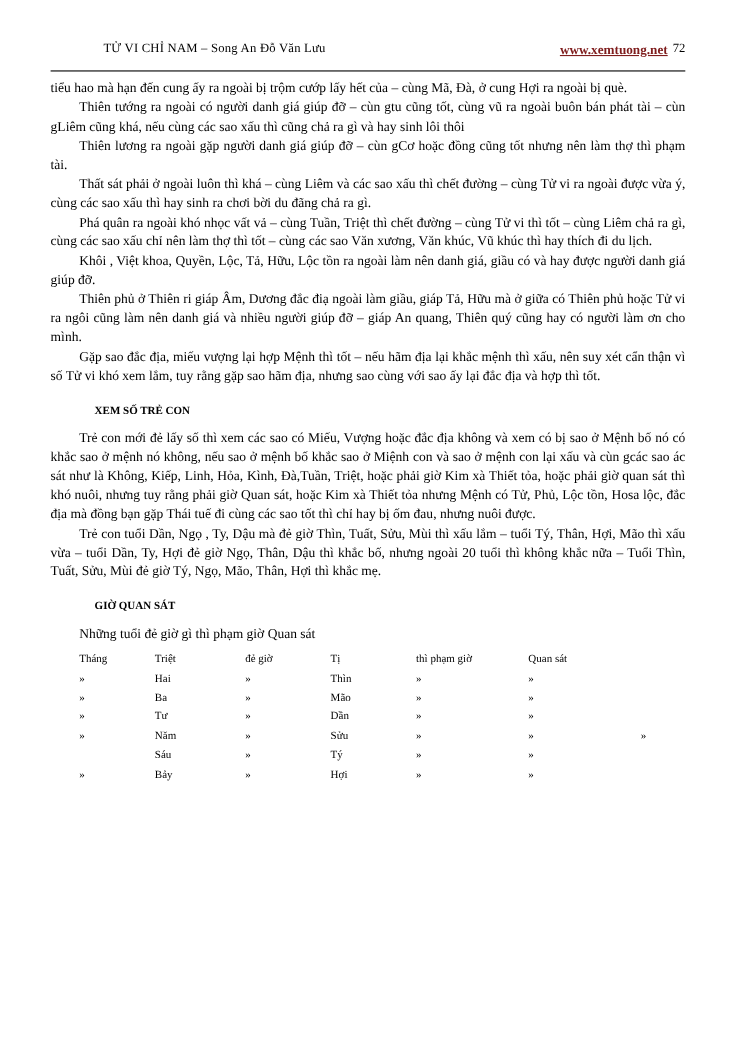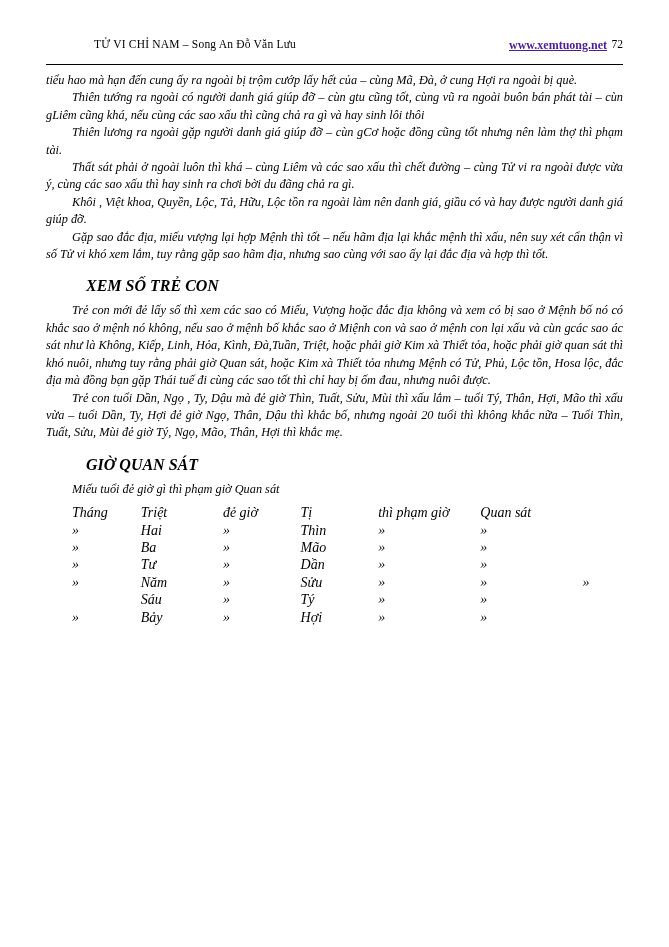--- a/index.html
+++ b/index.html
@@ -32,59 +32,58 @@
     left: 0;
     top: 2px;
     white-space: nowrap;
     letter-spacing: 0.2px;
     margin-left: 48px;
   }
   .header-right {
     position: absolute;
     right: 16px;
     top: 2px;
-    color: #4c1d95;
+    color: #7f1d1d;
     font-weight: bold;
     text-decoration: underline;
     white-space: nowrap;
     font-size: 12px;
   }
   .header-page {
     position: absolute;
     right: 0;
     top: 2px;
     font-size: 11.5px;
     text-align: right;
   }
   .rule {
     border-top: 1px solid #000000;
     margin: 2px 0 7px 0;
   }
   .body-text {
     font-size: 12.3px;
     line-height: 17.4px;
     text-align: justify;
-    font-style: italic;
   }
   p {
     margin: 0;
   }
   p.indent {
     text-indent: 26px;
   }
   h2.section {
-    font-size: 16px;
+    font-size: 10px;
     font-weight: bold;
     margin: 14px 0 8px 0;
     text-indent: 40px;
     line-height: 17px;
   }
   .table-block {
     margin-top: 6px;
-    font-size: 14px;
+    font-size: 10px;
     line-height: 17.4px;
   }
   table.sched {
     border-collapse: collapse;
     width: 100%;
     margin-left: 26px;
   }
   table.sched td {
     padding: 0;
     vertical-align: top;
@@ -113,31 +112,33 @@
   </div>
 
   <div class="rule"></div>
 
   <div class="body-text">
 
     <p>tiểu hao mà hạn đến cung ấy ra ngoài bị trộm cướp lấy hết của – cùng Mã, Đà, ở cung Hợi ra ngoài bị què.</p>
     <p class="indent">Thiên tướng ra ngoài có người danh giá giúp đỡ – cùn gtu cũng tốt, cùng vũ ra ngoài buôn bán phát tài – cùn gLiêm cũng khá, nếu cùng các sao xấu thì cũng chả ra gì và hay sinh lôi thôi</p>
     <p class="indent">Thiên lương ra ngoài gặp người danh giá giúp đỡ – cùn gCơ hoặc đồng cũng tốt nhưng nên làm thợ thì phạm tài.</p>
     <p class="indent">Thất sát phải ở ngoài luôn thì khá – cùng Liêm và các sao xấu thì chết đường – cùng Tử vi ra ngoài được vừa ý, cùng các sao xấu thì hay sinh ra chơi bời du đãng chả ra gì.</p>
+    <p class="indent">Phá quân ra ngoài khó nhọc vất vả – cùng Tuần, Triệt thì chết đường – cùng Tử vi thì tốt – cùng Liêm chả ra gì, cùng các sao xấu chỉ nên làm thợ thì tốt – cùng các sao Văn xương, Văn khúc, Vũ khúc thì hay thích đi du lịch.</p>
     <p class="indent">Khôi , Việt khoa, Quyền, Lộc, Tả, Hữu, Lộc tồn ra ngoài làm nên danh giá, giầu có và hay được người danh giá giúp đỡ.</p>
+    <p class="indent">Thiên phủ ở Thiên ri giáp Âm, Dương đắc điạ ngoài làm giầu, giáp Tả, Hữu mà ở giữa có Thiên phủ hoặc Tử vi ra ngôi cũng làm nên danh giá và nhiều người giúp đỡ – giáp An quang, Thiên quý cũng hay có người làm ơn cho mình.</p>
     <p class="indent">Gặp sao đắc địa, miếu vượng lại hợp Mệnh thì tốt – nếu hãm địa lại khắc mệnh thì xấu, nên suy xét cẩn thận vì số Tử vi khó xem lắm, tuy rằng gặp sao hãm địa, nhưng sao cùng với sao ấy lại đắc địa và hợp thì tốt.</p>
 
     <h2 class="section">XEM SỐ TRẺ CON</h2>
 
     <p class="indent">Trẻ con mới đẻ lấy số thì xem các sao có Miếu, Vượng hoặc đắc địa không và xem có bị sao ở Mệnh bố nó có khắc sao ở mệnh nó không, nếu sao ở mệnh bố khắc sao ở Miệnh con và sao ở mệnh con lại xấu và cùn gcác sao ác sát như là Không, Kiếp, Linh, Hỏa, Kình, Đà,Tuần, Triệt, hoặc phải giờ Kim xà Thiết tỏa, hoặc phải giờ quan sát thì khó nuôi, nhưng tuy rằng phải giờ Quan sát, hoặc Kim xà Thiết tỏa nhưng Mệnh có Tử, Phủ, Lộc tồn, Hosa lộc, đắc địa mà đồng bạn gặp Thái tuế đi cùng các sao tốt thì chỉ hay bị ốm đau, nhưng nuôi được.</p>
     <p class="indent">Trẻ con tuổi Dần, Ngọ , Ty, Dậu mà đẻ giờ Thìn, Tuất, Sửu, Mùi thì xấu lắm – tuổi Tý, Thân, Hợi, Mão thì xấu vừa – tuổi Dần, Ty, Hợi đẻ giờ Ngọ, Thân, Dậu thì khắc bố, nhưng ngoài 20 tuổi thì không khắc nữa – Tuổi Thìn, Tuất, Sửu, Mùi đẻ giờ Tý, Ngọ, Mão, Thân, Hợi thì khắc mẹ.</p>
 
     <h2 class="section">GIỜ QUAN SÁT</h2>
 
-    <p class="lead-line">Miếu tuổi đẻ giờ gì thì phạm giờ Quan sát</p>
+    <p class="lead-line">Những tuổi đẻ giờ gì thì phạm giờ Quan sát</p>
 
     <div class="table-block">
       <table class="sched">
         <tbody>
           <tr>
             <td class="c0">Tháng</td>
             <td class="c1">Triệt</td>
             <td class="c2">đẻ giờ</td>
             <td class="c3">Tị</td>
             <td class="c4">thì phạm giờ</td>

